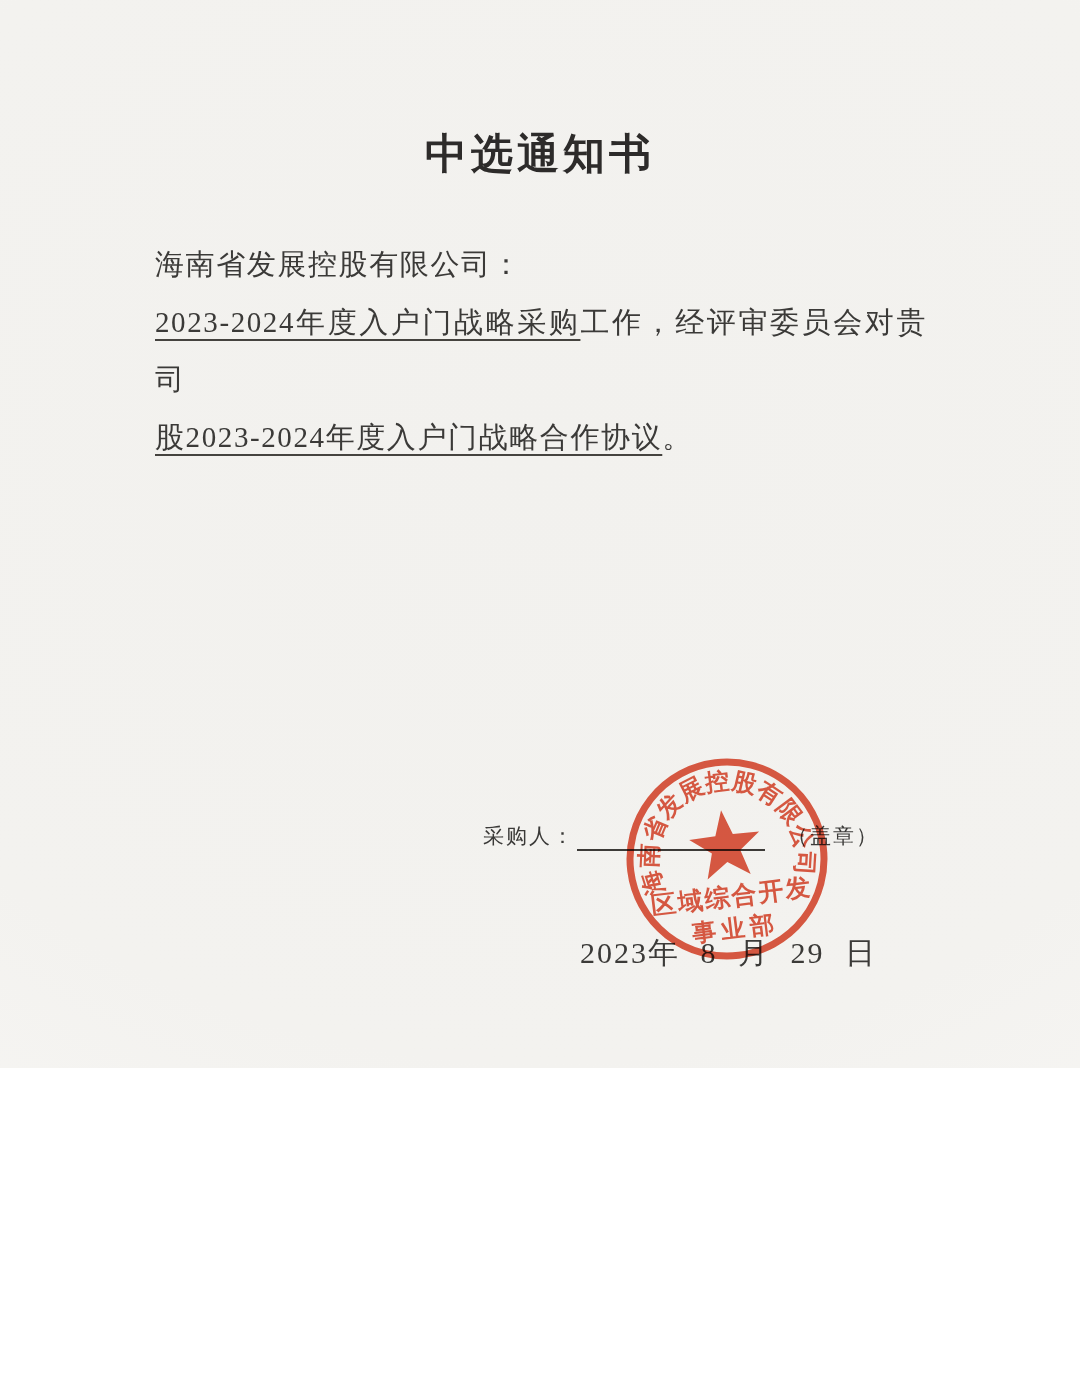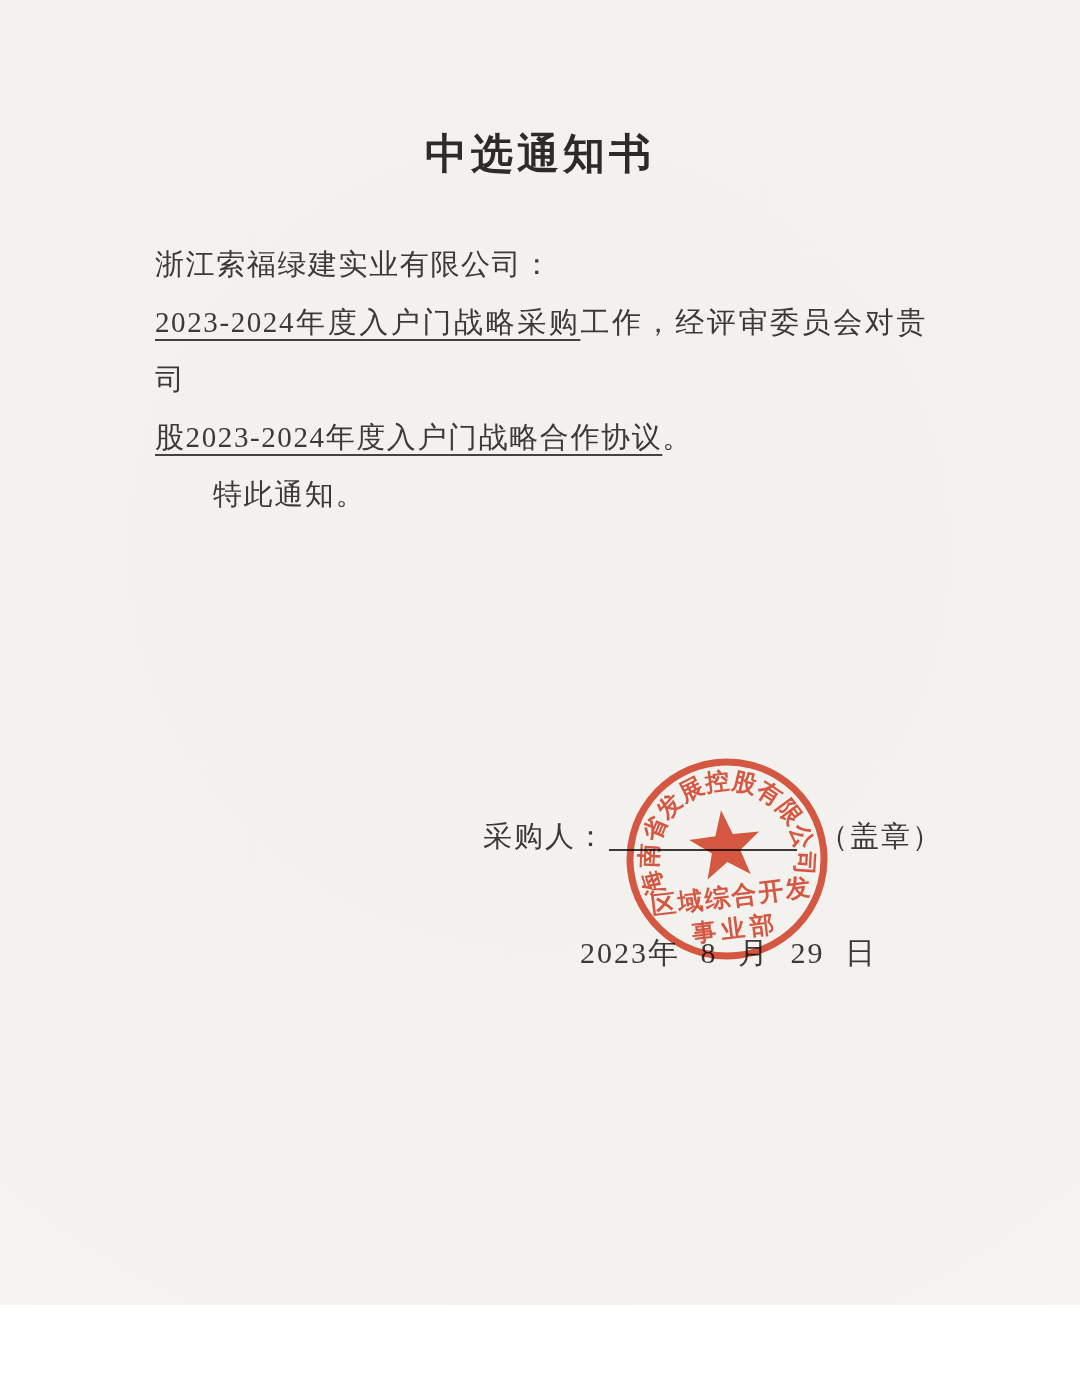--- a/index.html
+++ b/index.html
@@ -4,21 +4,21 @@
 <style>
   html, body { margin: 0; padding: 0; }
   body {
     width: 1080px; height: 1387px;
     font-family: "Liberation Serif", "DejaVu Serif", serif;
     background: #ffffff;
     overflow: hidden;
   }
   .page {
     position: relative;
-    width: 1080px; height: 1305px;
+    width: 1080px; height: 1068px;
     background: radial-gradient(140% 115% at 50% 42%,
       #f2f1ee 0%, #f3f2ef 50%, #f9f8f6 85%, #ffffff 100%);
     color: #3b3a38;
   }
   .title {
     position: absolute;
     top: 126px; left: 0; width: 1080px;
     margin: 0;
     text-align: center;
     font-size: 42px;
@@ -46,21 +46,21 @@
     text-decoration: underline;
     text-decoration-thickness: 2px;
     text-underline-offset: 7px;
     text-decoration-color: #45433f;
   }
   .sig-row {
     position: absolute;
     left: 483px; top: 816px;
     display: flex;
     align-items: flex-end;
-    font-size: 29px;
+    font-size: 21px;
     letter-spacing: 2px;
     height: 40px;
     z-index: 1;
   }
   .sig-label { line-height: 40px; }
   .sig-line {
     display: inline-block;
     width: 188px;
     border-bottom: 2px solid #3c3a37;
     margin-left: 2px;
@@ -91,37 +91,34 @@
 </head>
 <body>
 
 <div class="page">
 
   <h1 class="title">中选通知书</h1>
 
   <div class="body-text">
 
     <div class="line">
-      <span>浙江索福绿建实业有限公司：</span>
+      <span>海南省发展控股有限公司：</span>
     </div>
 
 
     <div class="line stretch">
       <span class="u">2023-2024年度入户门战略采购</span><span>工作，经评审委员会对贵司</span>
     </div>
 
 
 
     <div class="line">
       <span class="u">股2023-2024年度入户门战略合作协议</span><span>。</span>
     </div>
 
-    <div class="line">
-      <span class="ind"></span><span>特此通知。</span>
-    </div>
 
   </div>
 
   <div class="sig-row">
     <span class="sig-label">采购人：</span>
     <span class="sig-line"></span>
     <span class="seal-note">（盖章）</span>
   </div>
 
   <div class="stamp">

